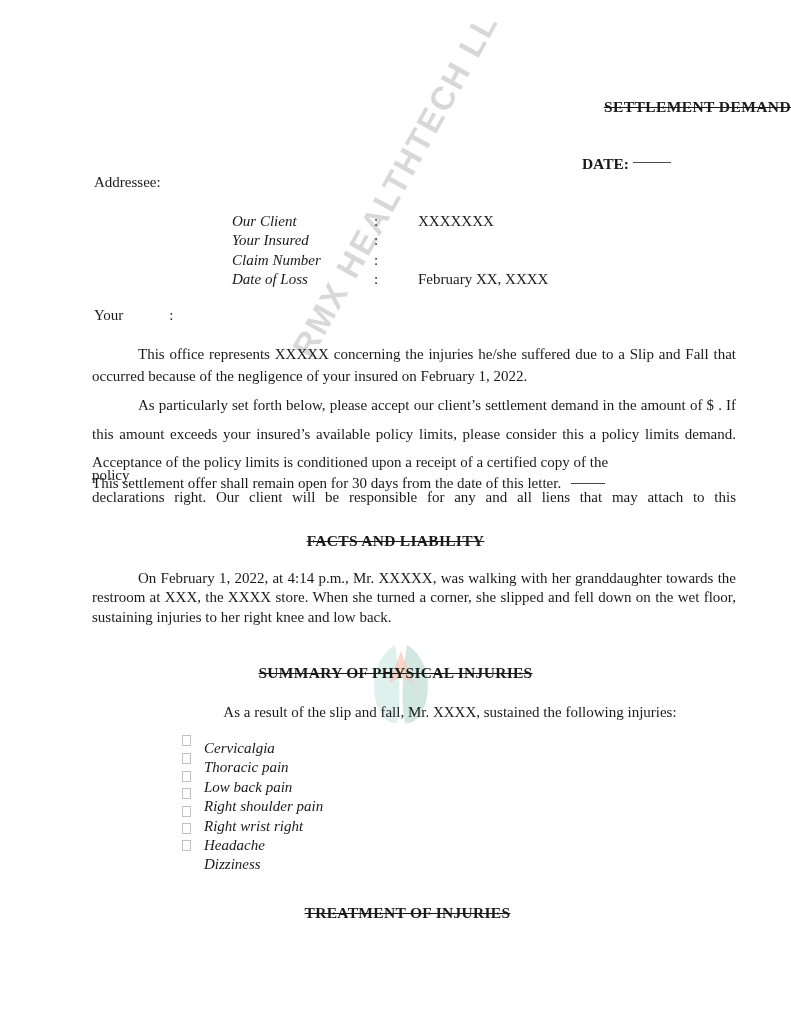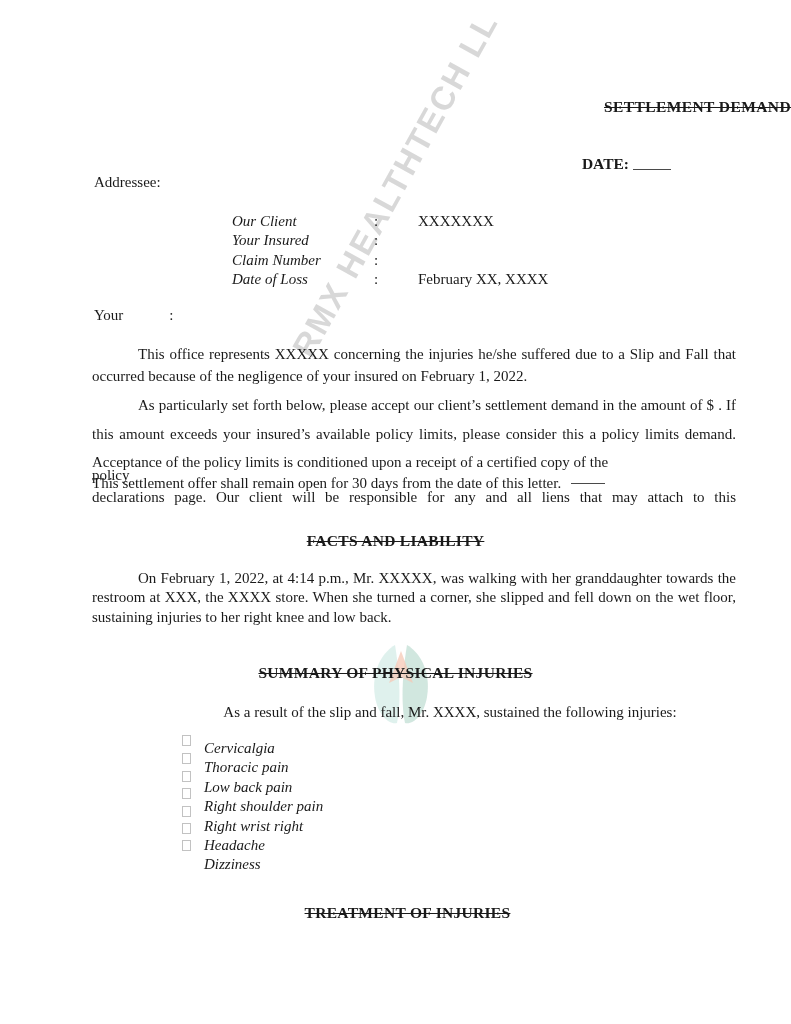--- a/index.html
+++ b/index.html
@@ -71,21 +71,21 @@
     text-decoration-thickness: 1px;
   }
 
   .date-line {
     position: absolute;
     top: 155px;
     right: 120px;
     font-size: 15.5px;
     font-weight: 700;
     display: flex;
-    align-items: flex-end;
+    align-items: center;
     gap: 4px;
   }
   .date-rule {
     display: inline-block;
     width: 38px;
     height: 0;
     border-top: 1.6px solid #4a4a4a;
     margin-bottom: 3px;
   }
 
@@ -280,21 +280,21 @@
       <span class="indent"></span><span>As particularly set forth below, please accept our client’s settlement demand in the amount of $ . If this amount exceeds your insured’s available policy limits, please consider this a policy limits demand. Acceptance of the policy limits is conditioned upon a receipt of a certified copy of the</span>
     </div>
 
     <div class="overlap-zone">
       <div class="ov-line ov-policy">policy</div>
 
       <div class="ov-line ov-offer">
         <span>This settlement offer shall remain open for 30 days from the date of this letter.</span><span class="offer-rule"></span>
       </div>
 
-      <div class="ov-line ov-declar">declarations page. Our client will be responsible for any and all liens that may attach to this</div>
+      <div class="ov-line ov-declar">declarations right. Our client will be responsible for any and all liens that may attach to this</div>
 
     </div>
 
     <div class="section-heading h-facts">FACTS AND LIABILITY</div>
 
     <div class="para p-facts">
       <span class="indent"></span><span>On February 1, 2022, at 4:14 p.m., Mr. XXXXX, was walking with her granddaughter towards the restroom at XXX, the XXXX store. When she turned a corner, she slipped and fell down on the wet floor, sustaining injuries to her right knee and low back.</span>
     </div>
 
     <div class="section-heading h-summary">SUMMARY OF PHYSICAL INJURIES</div>

